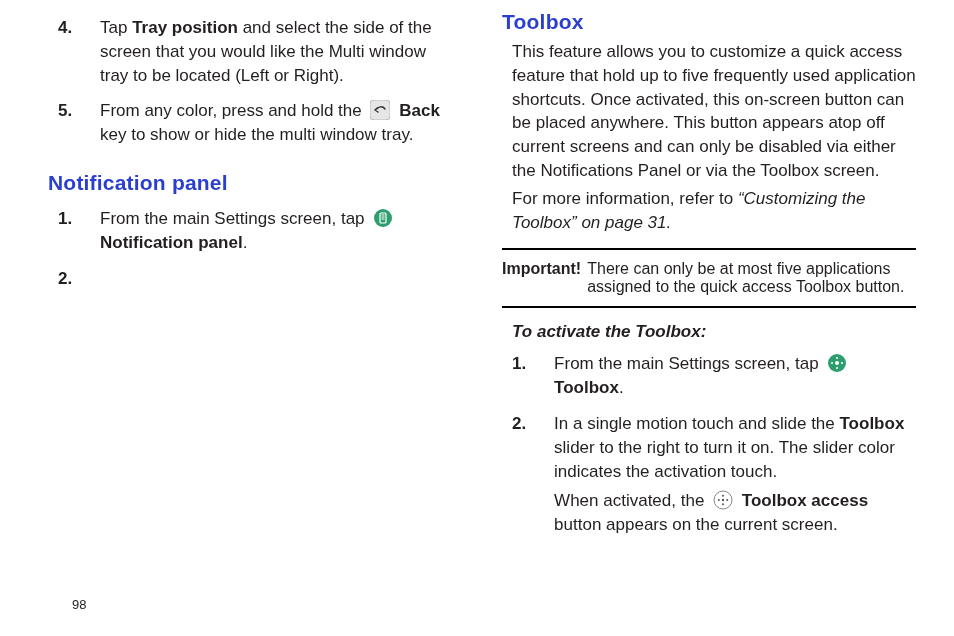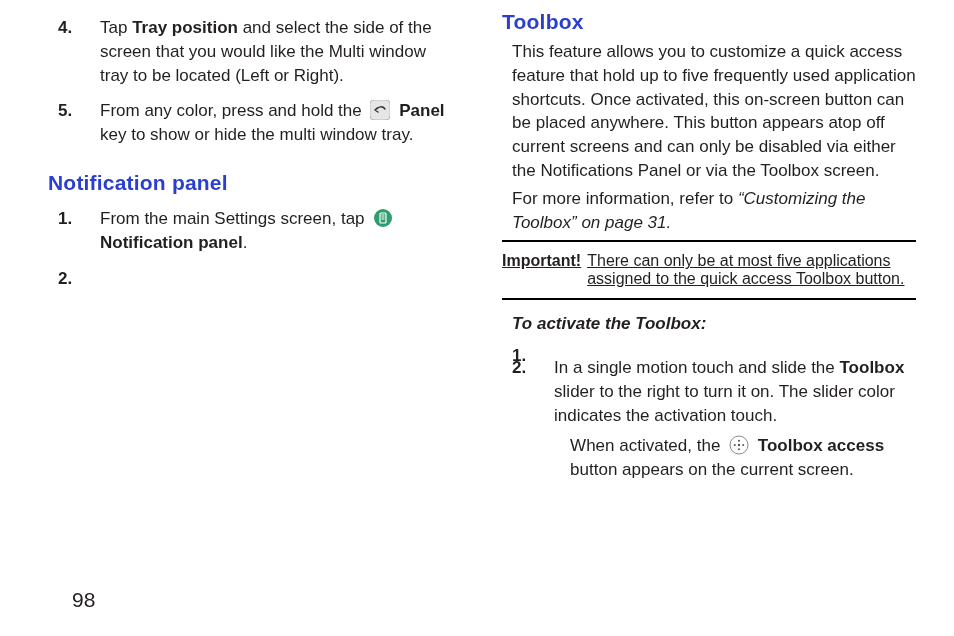--- a/index.html
+++ b/index.html
@@ -66,48 +66,46 @@
     width: 20px;
     height: 20px;
     vertical-align: -4px;
     margin: 0 4px;
   }
   .icon svg { width: 100%; height: 100%; }
   .important-box {
     border-top: 2px solid #000;
     border-bottom: 2px solid #000;
     padding: 10px 0;
-    margin: 6px 0 14px 0;
+    margin: 14px 0 14px 0;
     display: flex;
-    text-decoration: underline;
   }
   .important-label {
     font-weight: bold;
     flex: 0 0 auto;
     padding-right: 6px;
   }
   .important-text {
     flex: 1 1 auto;
   }
   .sub-heading {
     font-weight: bold;
     font-size: 17px;
     margin: 10px 0 4px 10px;
     font-style: italic;
   }
   .page-num {
     position: absolute;
     left: 72px;
     bottom: 24px;
-    font-size: 21px;
+    font-size: 13px;
   }
   .step-sub {
     display: block;
     margin-top: 6px;
-    margin-left: 16px;
   }
 </style>
 </head>
 <body>
 
 <div class="page">
   <div class="cols">
 
     <div class="col">
 
@@ -119,21 +117,21 @@
           </span>
         </li>
         <li>
           <span class="num">5.</span>
           <span>
             <span>From any color, press and hold the </span><span class="icon">
                 <svg viewBox="0 0 20 20">
                   <rect x="0" y="0" width="20" height="20" rx="4" fill="#e6e6e6" stroke="#bbb"></rect>
                   <path d="M5 10 C 8 6, 13 6, 15 9 M5 10 L8 8 M5 10 L8 12" fill="none" stroke="#333" stroke-width="1.5" stroke-linecap="round"></path>
                 </svg>
-              </span> <span class="bold">Panel</span><span> key to show or hide the multi window tray.</span>
+              </span> <span class="bold">Back</span><span> key to show or hide the multi window tray.</span>
           </span>
         </li>
       </ol>
 
       <div class="heading">Notification panel</div>
 
 
       <ol class="steps">
         <li>
           <span class="num">1.</span>
@@ -169,20 +167,32 @@
       <div class="important-box">
         <div class="important-label">Important!</div>
         <div class="important-text">There can only be at most five applications assigned to the quick access Toolbox button.</div>
       </div>
 
       <div class="sub-heading">To activate the Toolbox:</div>
 
       <ol class="steps">
         <li>
           <span class="num">1.</span>
+          <span>
+            <span>From the main Settings screen, tap </span><span class="icon">
+                <svg viewBox="0 0 20 20">
+                  <circle cx="10" cy="10" r="9" fill="#2f9e6e"></circle>
+                  <circle cx="10" cy="10" r="2" fill="#fff"></circle>
+                  <circle cx="10" cy="5" r="1" fill="#fff"></circle>
+                  <circle cx="10" cy="15" r="1" fill="#fff"></circle>
+                  <circle cx="5" cy="10" r="1" fill="#fff"></circle>
+                  <circle cx="15" cy="10" r="1" fill="#fff"></circle>
+                </svg>
+              </span> <span class="bold">Toolbox</span><span>.</span>
+          </span>
         </li>
         <li>
           <span class="num">2.</span>
           <span>
             <span>In a single motion touch and slide the </span><span class="bold">Toolbox</span><span> slider to the right to turn it on. The slider color indicates the activation touch.</span>
             <span class="step-sub">
               <span>When activated, the </span><span class="icon">
                   <svg viewBox="0 0 20 20">
                     <circle cx="10" cy="10" r="9" fill="#fff" stroke="#888" stroke-width="1"></circle>
                     <circle cx="10" cy="10" r="1.2" fill="#555"></circle>

